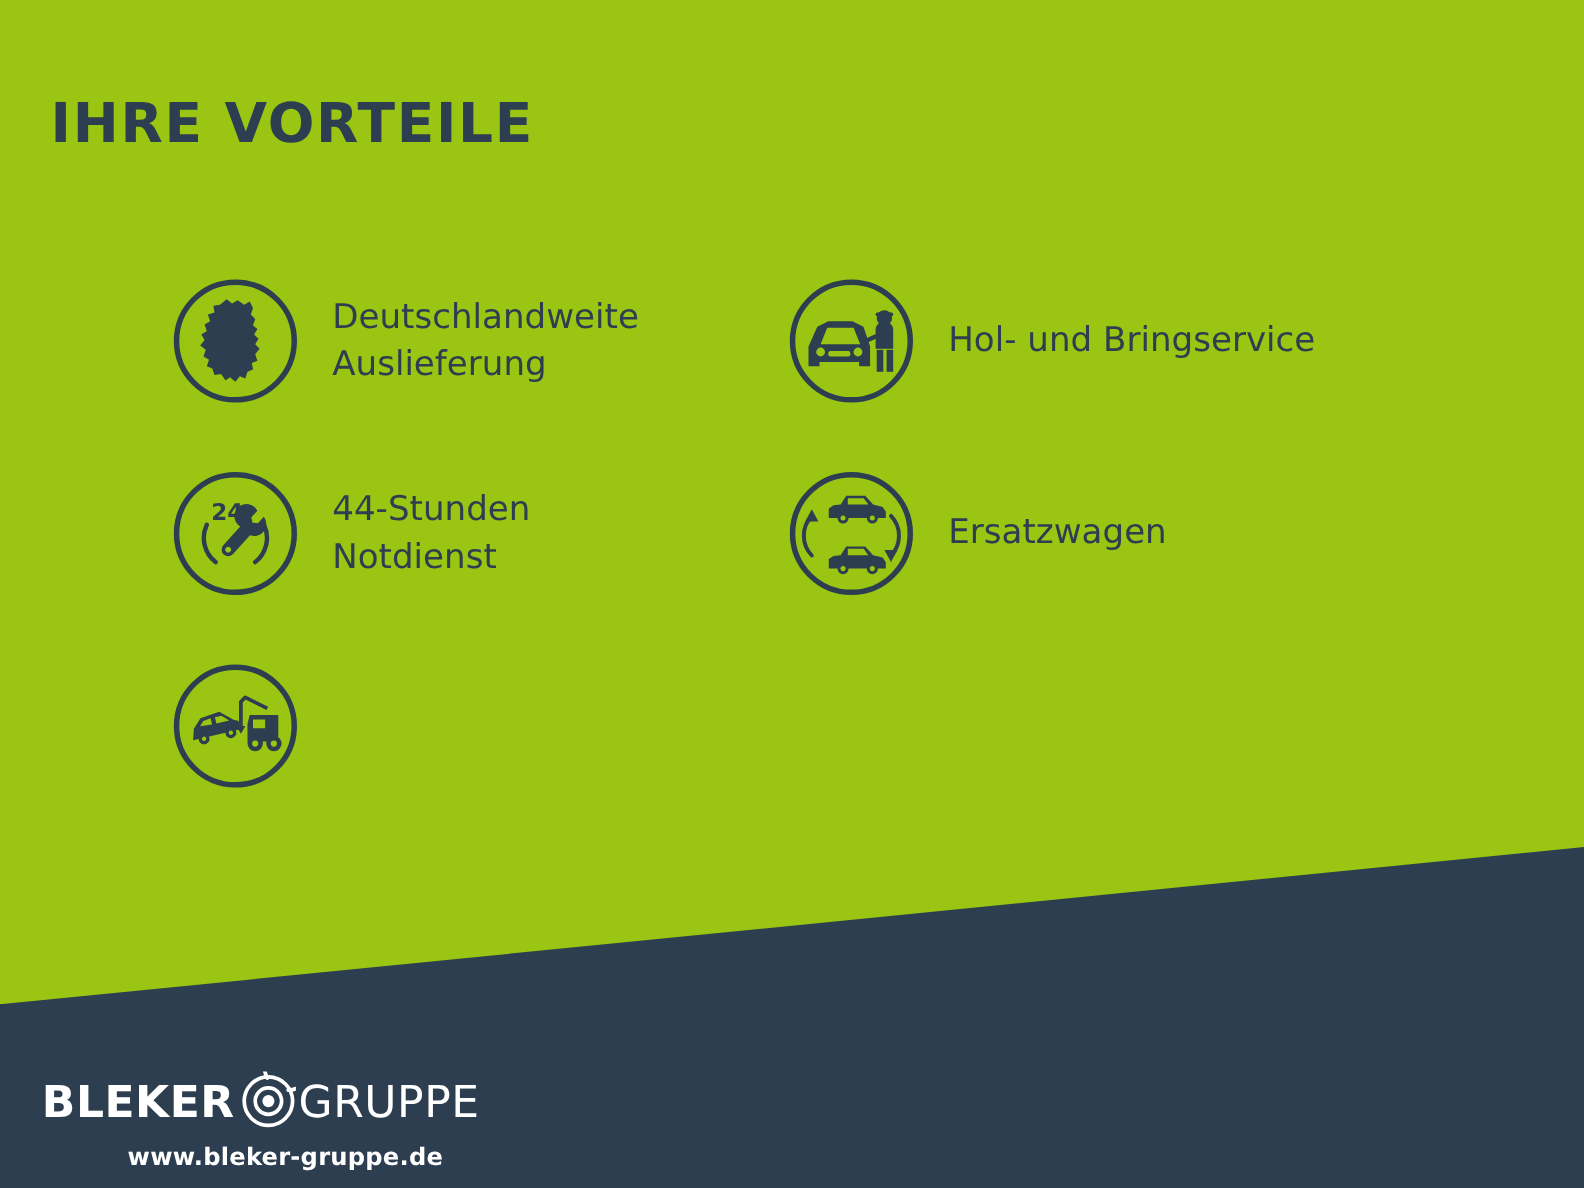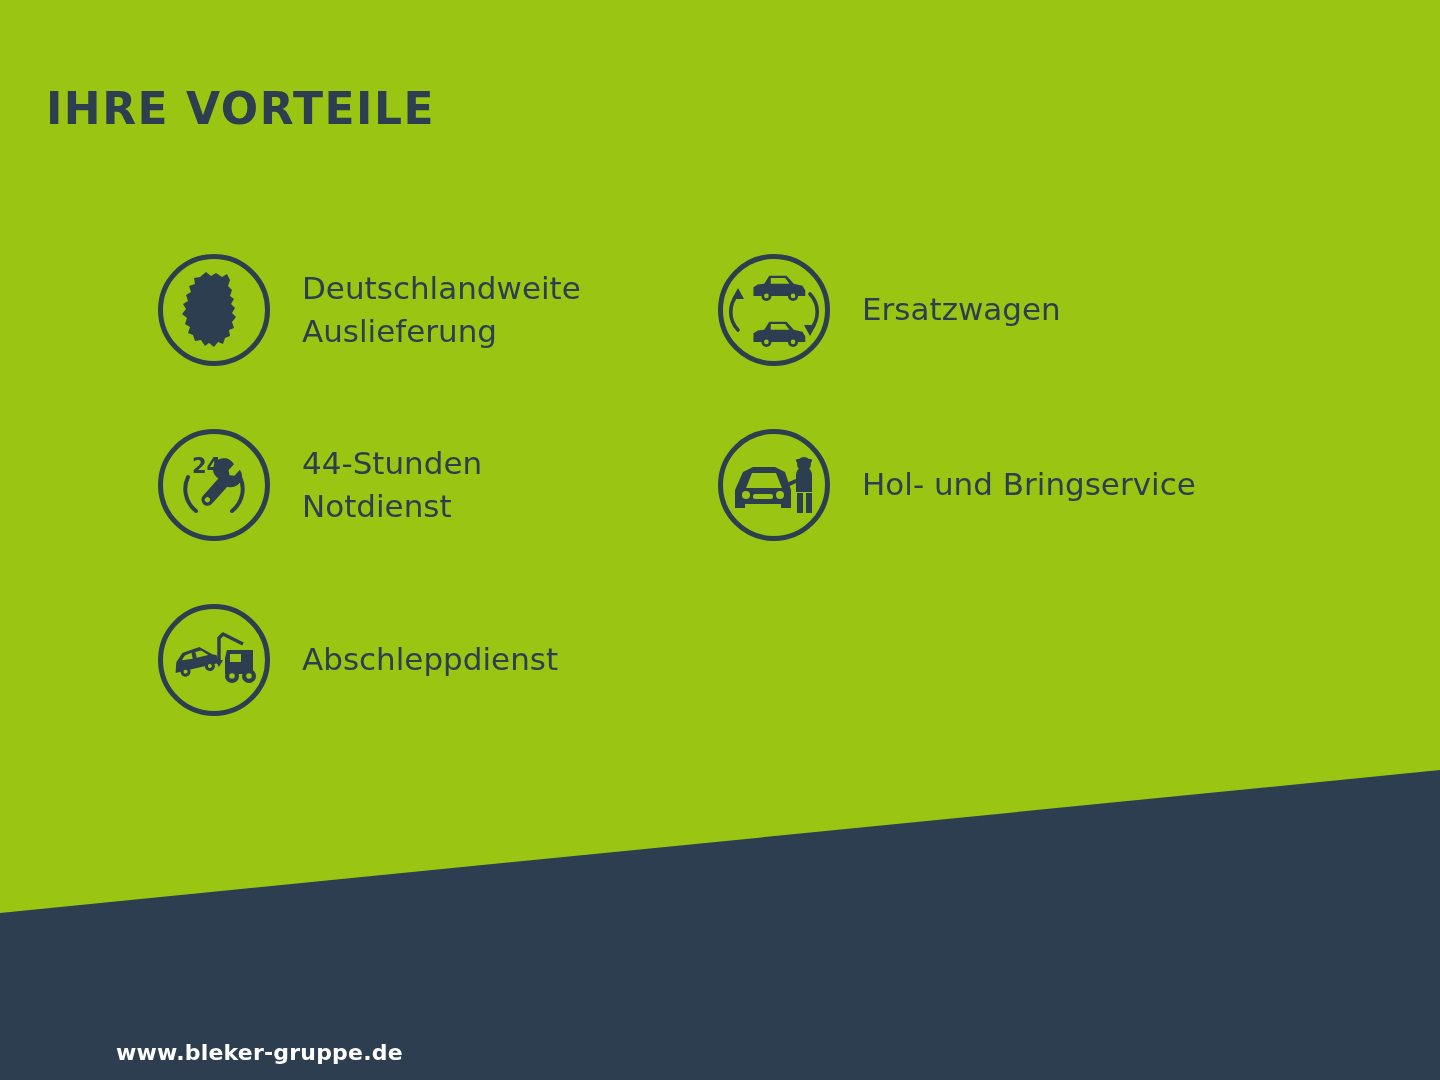--- a/index.html
+++ b/index.html
@@ -24,21 +24,21 @@
     background: #9ac613;
     -webkit-clip-path: polygon(0 0, 1440px 0, 1440px 770px, 0 913px);
     clip-path: polygon(0 0, 1440px 0, 1440px 770px, 0 913px);
   }
   .title {
     position: absolute;
     left: 46px;
     top: 87px;
     font-family: "DejaVu Sans", sans-serif;
     font-weight: 700;
-    font-size: 44px;
+    font-size: 50px;
     letter-spacing: 1.5px;
     color: #2d3e50;
     line-height: 1;
     margin: 0;
   }
   .benefits {
     position: absolute;
     left: 0;
     top: 222px;
     width: 1440px;
@@ -174,27 +174,47 @@
             <path fill="#2d3e50" d="M44 32 L52 32 L48 39 Z"></path>
 
             <path fill="#2d3e50" d="M56 22 L82 22 L82 46 L54 46 L54 30 Z"></path>
             <path fill="#9ac613" d="M59 26 L70 26 L70 34 L59 34 Z"></path>
             <circle cx="61" cy="48" r="7" fill="#2d3e50"></circle>
             <circle cx="61" cy="48" r="2.8" fill="#9ac613"></circle>
             <circle cx="78" cy="48" r="7" fill="#2d3e50"></circle>
             <circle cx="78" cy="48" r="2.8" fill="#9ac613"></circle>
           </svg>
         </span>
-        <span class="benefit-label">Abschleppdienst</span>
       </div>
 
     </div>
 
     <div class="col col-right">
 
+
+      <div class="benefit">
+        <span class="icon-circle">
+          <svg width="86" height="62" viewBox="0 0 86 62">
+
+            <path fill="#2d3e50" d="M4 54 L4 36 L12 18 L22 13 L44 13 L54 18 L60 36 L60 54 L50 54 L50 50 L14 50 L14 54 Z"></path>
+            <path fill="#9ac613" d="M15 34 L21 19 L45 19 L51 34 Z"></path>
+            <circle cx="15" cy="41" r="4" fill="#9ac613"></circle>
+            <circle cx="49" cy="41" r="4" fill="#9ac613"></circle>
+            <rect x="22" y="40" width="20" height="5" rx="2" fill="#9ac613"></rect>
+
+            <circle cx="73" cy="10" r="7" fill="#2d3e50"></circle>
+            <rect x="65" y="5" width="16" height="3.4" rx="1.4" fill="#2d3e50"></rect>
+            <path fill="#2d3e50" d="M65 21 L65 38 L81 38 L81 21 A8 8 0 0 0 65 21 Z"></path>
+            <path d="M65 27 L56 31" stroke="#2d3e50" stroke-width="4" stroke-linecap="round" fill="none"></path>
+            <rect x="66" y="39" width="6" height="20" fill="#2d3e50"></rect>
+            <rect x="75" y="39" width="6" height="20" fill="#2d3e50"></rect>
+          </svg>
+        </span>
+        <span class="benefit-label">Hol- und Bringservice</span>
+      </div>
 
       <div class="benefit">
         <span class="icon-circle">
           <svg width="92" height="84" viewBox="0 0 92 84">
 
             <g transform="translate(24,2) scale(0.72)">
               <path fill="#2d3e50" d="M2 24 L8 20 L17 19 L24 8 L48 8 L58 19 L70 22 L74 28 L74 36 L2 36 Z"></path>
               <path fill="#9ac613" d="M26 11 L46 11 L52 19 L26 19 Z"></path>
               <circle cx="20" cy="36" r="7" fill="#2d3e50"></circle>
               <circle cx="20" cy="36" r="3.2" fill="#9ac613"></circle>
@@ -214,41 +234,32 @@
             <path d="M10 62 A26 26 0 0 1 10 26" stroke="#2d3e50" stroke-width="3.6" fill="none" stroke-linecap="round"></path>
             <path fill="#2d3e50" d="M10 20 L16 31 L4 31 Z"></path>
 
             <path d="M82 26 A26 26 0 0 1 82 62" stroke="#2d3e50" stroke-width="3.6" fill="none" stroke-linecap="round"></path>
             <path fill="#2d3e50" d="M82 68 L76 57 L88 57 Z"></path>
           </svg>
         </span>
         <span class="benefit-label">Ersatzwagen</span>
       </div>
 
-      <div class="benefit">
-        <span class="icon-circle">
-          <svg width="86" height="62" viewBox="0 0 86 62">
-
-            <path fill="#2d3e50" d="M4 54 L4 36 L12 18 L22 13 L44 13 L54 18 L60 36 L60 54 L50 54 L50 50 L14 50 L14 54 Z"></path>
-            <path fill="#9ac613" d="M15 34 L21 19 L45 19 L51 34 Z"></path>
-            <circle cx="15" cy="41" r="4" fill="#9ac613"></circle>
-            <circle cx="49" cy="41" r="4" fill="#9ac613"></circle>
-            <rect x="22" y="40" width="20" height="5" rx="2" fill="#9ac613"></rect>
-
-            <circle cx="73" cy="10" r="7" fill="#2d3e50"></circle>
-            <rect x="65" y="5" width="16" height="3.4" rx="1.4" fill="#2d3e50"></rect>
-            <path fill="#2d3e50" d="M65 21 L65 38 L81 38 L81 21 A8 8 0 0 0 65 21 Z"></path>
-            <path d="M65 27 L56 31" stroke="#2d3e50" stroke-width="4" stroke-linecap="round" fill="none"></path>
-            <rect x="66" y="39" width="6" height="20" fill="#2d3e50"></rect>
-            <rect x="75" y="39" width="6" height="20" fill="#2d3e50"></rect>
-          </svg>
-        </span>
-        <span class="benefit-label">Hol- und Bringservice</span>
-      </div>
-
     </div>
   </div>
 
   <div class="footer">
+    <div class="logo">
+      <span class="logo-word">BLEKER</span>
+      <span class="logo-mark">
+        <svg width="52" height="52" viewBox="0 0 52 52">
+          <circle cx="27" cy="27" r="22" fill="none" stroke="#ffffff" stroke-width="3.4"></circle>
+          <path d="M45 17 A21 21 0 1 0 26 6" fill="none" stroke="#ffffff" stroke-width="3.4" stroke-linecap="round"></path>
+          <circle cx="27" cy="27" r="12" fill="none" stroke="#ffffff" stroke-width="3.4"></circle>
+          <circle cx="27" cy="27" r="5.5" fill="#ffffff"></circle>
+        </svg>
+      </span>
+      <span class="logo-word light">GRUPPE</span>
+    </div>
     <div class="logo-url">www.bleker-gruppe.de</div>
   </div>
 
 </div>
 
 </body></html>

